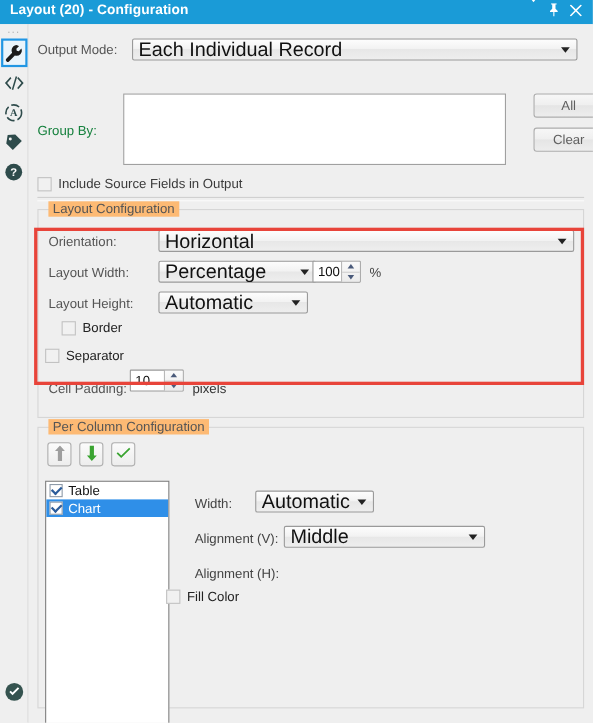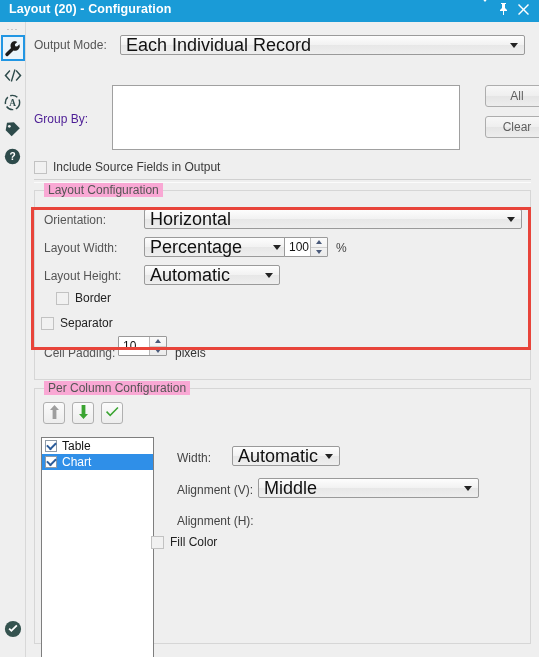--- a/index.html
+++ b/index.html
@@ -38,21 +38,21 @@
   .rail-btn svg{display:block;}
   .rail-bottom{position:absolute;bottom:16px;left:0;width:26px;display:flex;justify-content:center;}
 
   
   .content{position:absolute;left:26px;top:22px;width:513px;height:635px;box-sizing:border-box;
            background:#efefef;padding:0;}
 
   .row{display:flex;align-items:center;}
 
   label.fld{color:#555;font-size:12px;white-space:nowrap;}
-  label.fld.dis{color:#4c1d95;}
+  label.fld.dis{color:#15803d;}
 
   
   .combo{
     position:relative;height:20px;box-sizing:border-box;
     border:1px solid #9a9a9a;border-radius:2px;
     background:linear-gradient(to bottom,#fdfdfd 0%,#f2f2f2 48%,#e7e7e7 50%,#eeeeee 100%);
     display:flex;align-items:center;font-size:18px;color:#111;
     padding:0 20px 0 5px;cursor:default;
   }
   .combo .arrow{
@@ -89,21 +89,21 @@
   
   .cb{width:13px;height:13px;box-sizing:border-box;border:1px solid #b4b4b4;background:#fcfcfc;
       display:inline-flex;align-items:center;justify-content:center;flex:0 0 auto;}
   .cb.in{background:#f1f1f1;border-color:#c2c2c2;}
   .cbrow{display:flex;align-items:center;gap:6px;}
   .cbrow .lbl{font-size:12px;color:#222;}
 
   
   .group{position:absolute;border:1px solid #d6d6d6;box-sizing:border-box;background:transparent;}
   .group > .gtitle{
-    position:absolute;top:-8px;left:9px;background:#f9a8d4;padding:0 4px;
+    position:absolute;top:-8px;left:9px;background:#fdba74;padding:0 4px;
     font-size:12px;color:#555;white-space:nowrap;
   }
 
   .sep-line{position:absolute;left:8px;width:497px;height:2px;
     border-top:1px solid #d0d0d0;border-bottom:1px solid #fbfbfb;}
 
   
   .redbox{position:absolute;border:3px solid #e8443a;box-sizing:border-box;pointer-events:none;}
 
   
@@ -314,21 +314,21 @@
       </div>
     </div>
 
     <label class="fld" style="position:absolute;left:151px;top:429px;color:#444;">Width:</label>
     <div class="combo" style="position:absolute;left:206px;top:424px;width:108px;">
       <span>Automatic</span>
       <span class="arrow"></span>
     </div>
 
     <label class="fld" style="position:absolute;left:151px;top:461px;color:#444;">Alignment (V):</label>
-    <div class="combo" style="position:absolute;left:232px;top:456px;width:221px;">
+    <div class="combo" style="position:absolute;left:232px;top:456px;width:183px;">
       <span>Middle</span>
       <span class="arrow"></span>
     </div>
 
     <label class="fld" style="position:absolute;left:151px;top:492px;color:#444;">Alignment (H):</label>
 
     <div class="cbrow" style="position:absolute;left:125px;top:513px;">
       <span class="cb in"></span>
       <span class="lbl">Fill Color</span>
     </div>

